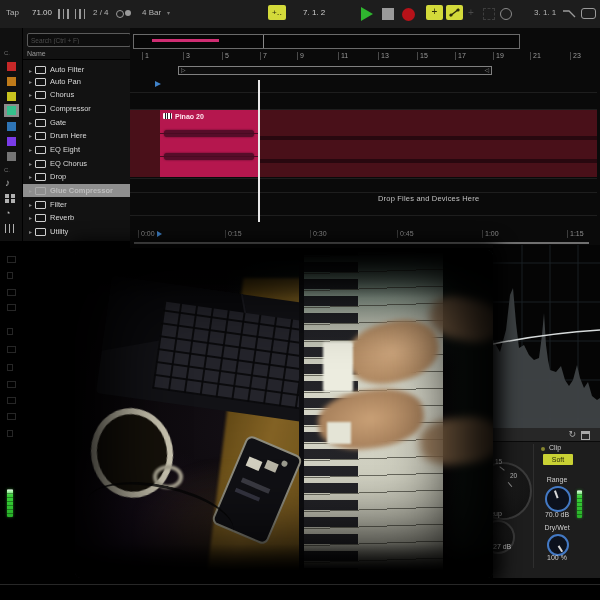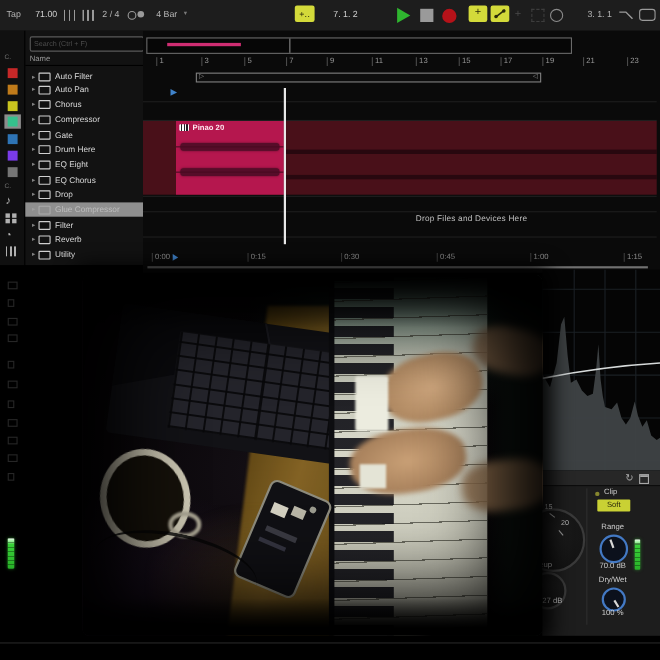--- a/index.html
+++ b/index.html
@@ -25,21 +25,21 @@
   .cat-ico{position:absolute;left:5px;color:#b8b8b8;font-size:10px;line-height:10px;}
   .search{position:absolute;left:27px;top:5px;width:96px;height:12px;background:#0d0d0d;border:1px solid #5a5a5a;border-radius:2px;color:#9a9a9a;font-size:6.5px;padding:0 3px;outline:none;}
   .search::placeholder{color:#4c4c4c;}
   #namehdr{position:absolute;left:27px;top:22px;font-size:7px;color:#9a9a9a;}
   .hdrline{position:absolute;left:23px;top:31px;width:107px;height:1px;background:#000;}
   .brow{position:absolute;left:23px;width:107px;height:13px;display:flex;align-items:center;cursor:default;}
   .brow .tri{font-size:6px;color:#808080;margin:0 3px 0 6px;}
   .brow .fold{width:9px;height:6px;border:1px solid #cfcfcf;border-radius:1px;margin-right:4px;flex:none;}
   .brow .lab{font-size:7.5px;color:#d9d9d9;white-space:nowrap;}
   .brow.sel{background:#8f8f8f;}
-  .brow.sel .lab{color:#bdbdbd;}
+  .brow.sel .lab{color:#bdbdbd;font-weight:bold;}
   .brow.sel .fold{border-color:#ababab;}
   .brow.sel .tri{color:#9e9e9e;}
   .place-ico{position:absolute;left:7px;width:7px;height:5px;border:1px solid #262626;}
   
   #arr{position:absolute;left:130px;top:28px;width:470px;height:220px;background:#0a0a0a;}
   #ovbox{position:absolute;left:3px;top:6px;width:385px;height:13px;border:1px solid #6a6a6a;background:#060606;}
   #ovseg{position:absolute;left:18px;top:4px;width:67px;height:3px;background:#cf2d72;}
   #ovdiv{position:absolute;left:129px;top:0;width:1px;height:13px;background:#888;}
   .beat{position:absolute;top:24px;font-size:7px;color:#9a9a9a;border-left:1px solid #4a4a4a;padding-left:2px;line-height:8px;}
   #brace{position:absolute;left:48px;top:38px;width:312px;height:7px;border:1px solid #808080;background:#0d0d0d;}

